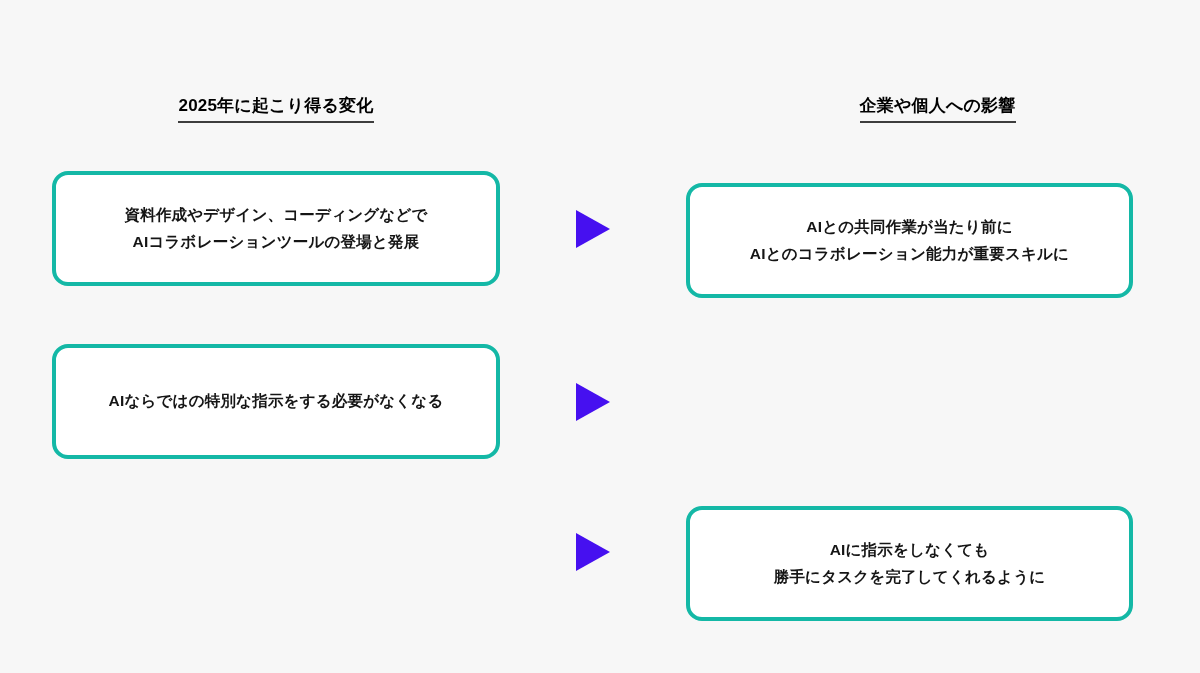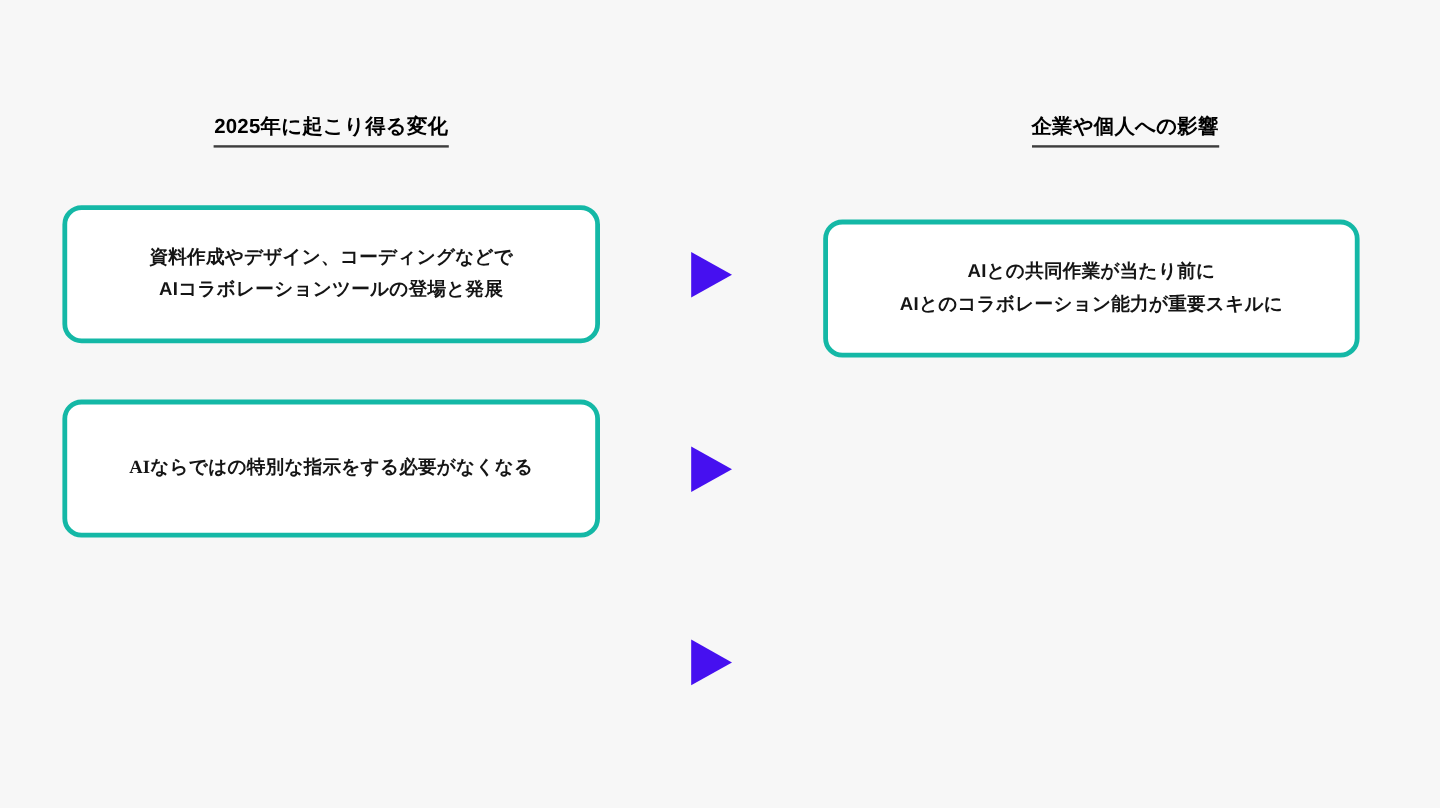--- a/index.html
+++ b/index.html
@@ -51,21 +51,21 @@
   }
 
   
   .row {
     position: absolute;
     left: 0;
     width: 1200px;
     height: 115px;
   }
   .row-1 { top: 171px; }
-  .row-2 { top: 333px; font-family: Liberation Serif, serif; }
+  .row-2 { top: 344px; }
   .row-3 { top: 494px; }
 
   .card {
     position: absolute;
     top: 0;
     height: 115px;
     box-sizing: border-box;
     background: #ffffff;
     border: 4px solid #14b8a6;
     border-radius: 16px;
@@ -139,15 +139,19 @@
       </svg>
     </div>
   </div>
 
   <div class="row row-3">
     <div class="arrow">
       <svg viewBox="0 0 38 40" xmlns="http://www.w3.org/2000/svg" aria-hidden="true">
         <polygon points="2,1 36,20 2,39" fill="#4610f0"></polygon>
       </svg>
     </div>
+    <div class="card card-right">
+      <div class="card-text">AIに指示をしなくても
+勝手にタスクを完了してくれるように</div>
+    </div>
   </div>
 
 </div>
 
 </body></html>

